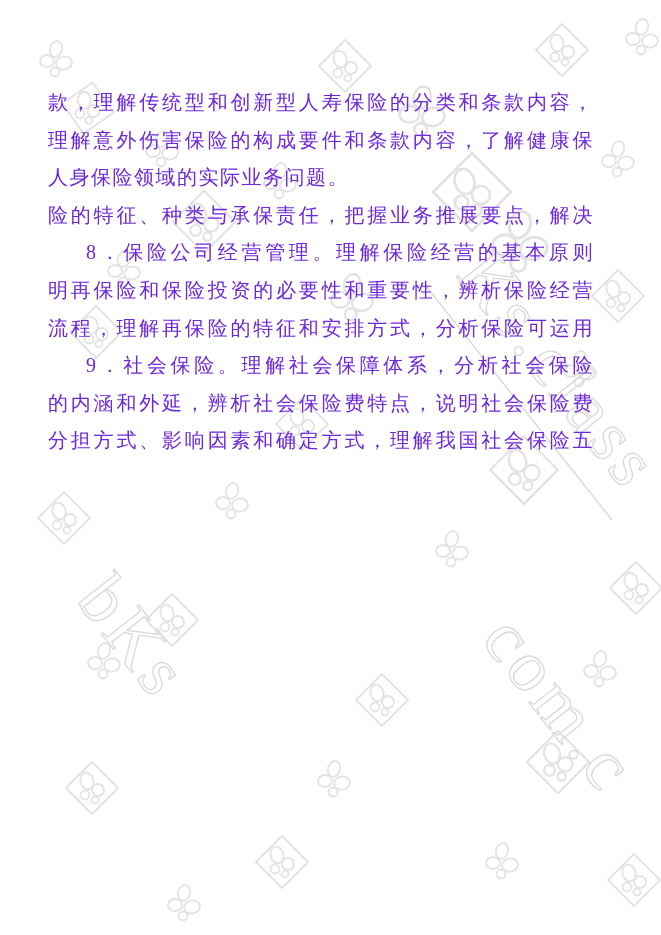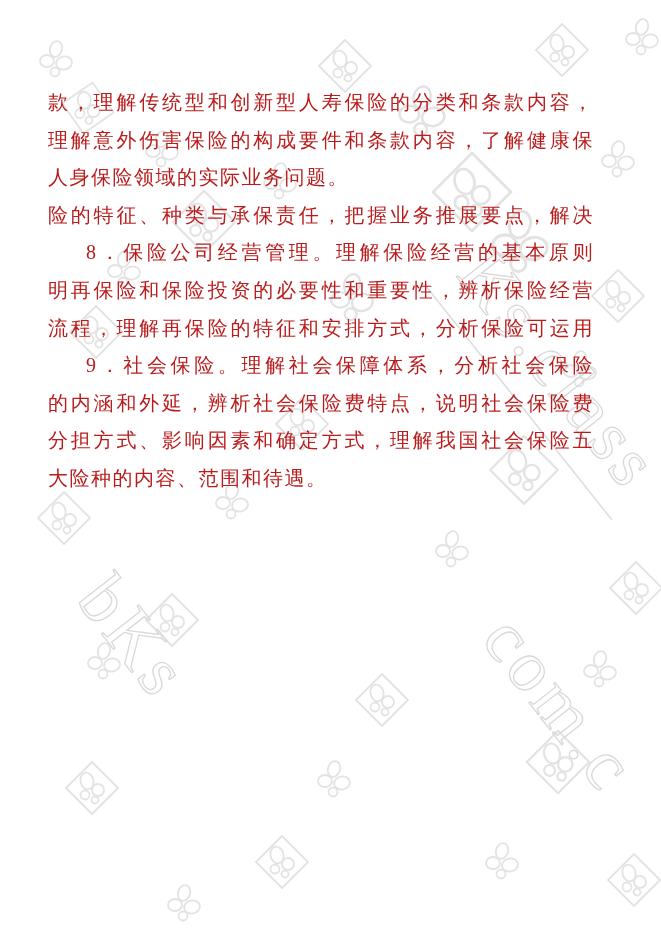--- a/index.html
+++ b/index.html
@@ -26,21 +26,21 @@
     font-size: 72px;
     letter-spacing: 5px;
   }
   
   .textblock {
     position: absolute;
     left: 48px;
     top: 84px;
     width: 546px;
     z-index: 1;
-    color: #b91c1c;
+    color: #6d28d9;
     font-size: 20px;
     line-height: 37.6px;
     letter-spacing: 1.5px;
   }
   .para { margin: 0; padding: 0; }
   .ln {
     width: 546px;
     text-align: justify;
     text-align-last: justify;
     text-justify: inter-character;
@@ -131,17 +131,16 @@
       <div class="ln ind">8．保险公司经营管理。理解保险经营的基本原则</div>
       <div class="ln">明再保险和保险投资的必要性和重要性，辨析保险经营</div>
       <div class="ln">流程，理解再保险的特征和安排方式，分析保险可运用</div>
     </div>
 
 
     <div class="para">
       <div class="ln ind">9．社会保险。理解社会保障体系，分析社会保险</div>
       <div class="ln">的内涵和外延，辨析社会保险费特点，说明社会保险费</div>
       <div class="ln">分担方式、影响因素和确定方式，理解我国社会保险五</div>
-      <div class="ln end">大险种的内容、范围和待遇。</div>
     </div>
 
   </div>
 </div>
 
 </body></html>

